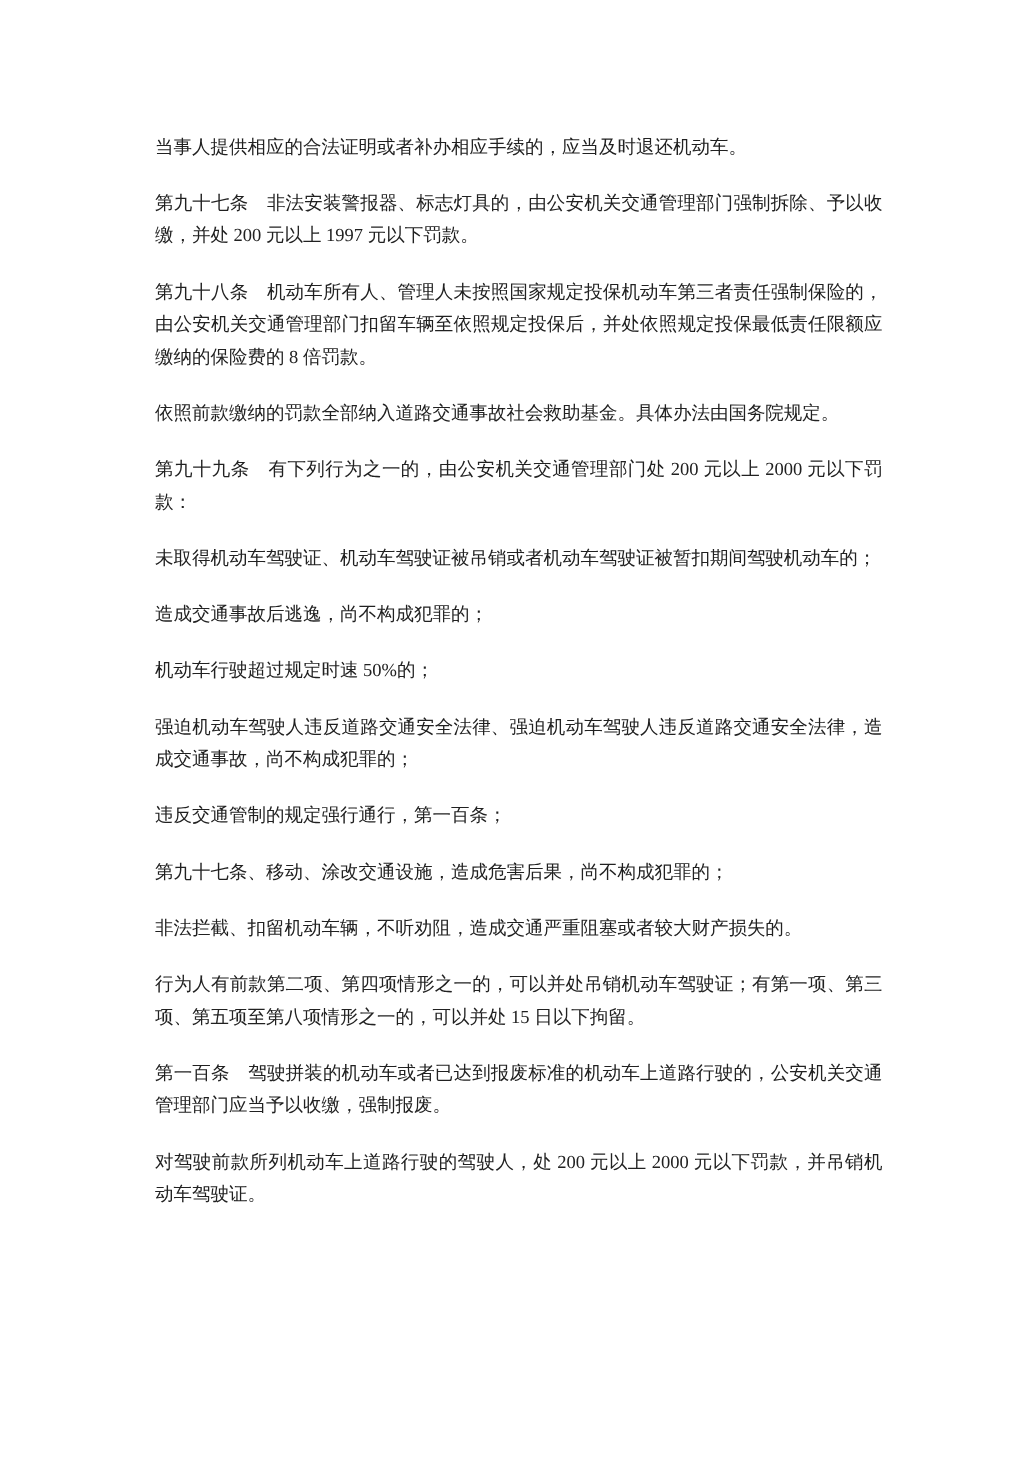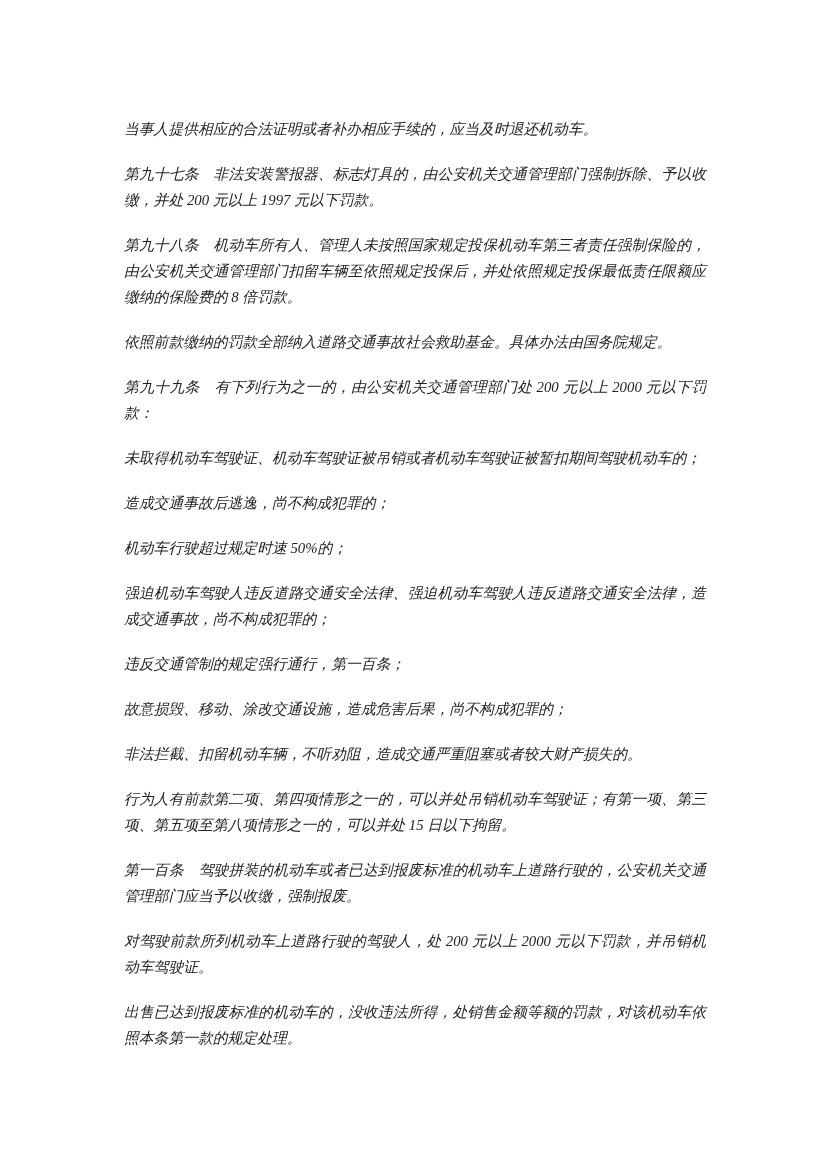--- a/index.html
+++ b/index.html
@@ -20,42 +20,40 @@
     position: absolute;
     left: 124px;
     top: 100px;
     width: 582px;
     font-family: "Liberation Serif", "DejaVu Serif", serif;
     font-size: 14.8px;
     line-height: 26px;
     color: #212121;
   }
   .content p {
-    margin: 16px 0 19px 0;
+    margin: 5px 0 19px 0;
     padding: 0;
     text-align: justify;
     word-break: break-all;
-    font-style: italic;
   }
 </style>
 </head>
 <body>
 
 <div class="page">
   <div class="content">
     <p>当事人提供相应的合法证明或者补办相应手续的，应当及时退还机动车。</p>
     <p>第九十七条　非法安装警报器、标志灯具的，由公安机关交通管理部门强制拆除、予以收缴，并处 200 元以上 1997 元以下罚款。</p>
     <p>第九十八条　机动车所有人、管理人未按照国家规定投保机动车第三者责任强制保险的，由公安机关交通管理部门扣留车辆至依照规定投保后，并处依照规定投保最低责任限额应缴纳的保险费的 8 倍罚款。</p>
     <p>依照前款缴纳的罚款全部纳入道路交通事故社会救助基金。具体办法由国务院规定。</p>
     <p>第九十九条　有下列行为之一的，由公安机关交通管理部门处 200 元以上 2000 元以下罚款：</p>
     <p>未取得机动车驾驶证、机动车驾驶证被吊销或者机动车驾驶证被暂扣期间驾驶机动车的；</p>
     <p>造成交通事故后逃逸，尚不构成犯罪的；</p>
     <p>机动车行驶超过规定时速 50%的；</p>
     <p>强迫机动车驾驶人违反道路交通安全法律、强迫机动车驾驶人违反道路交通安全法律，造成交通事故，尚不构成犯罪的；</p>
     <p>违反交通管制的规定强行通行，第一百条；</p>
-    <p>故意损毁、移动、涂改交通设施，造成危害后果，尚不构成犯罪的；</p>
+    <p>第九十七条、移动、涂改交通设施，造成危害后果，尚不构成犯罪的；</p>
     <p>非法拦截、扣留机动车辆，不听劝阻，造成交通严重阻塞或者较大财产损失的。</p>
     <p>行为人有前款第二项、第四项情形之一的，可以并处吊销机动车驾驶证；有第一项、第三项、第五项至第八项情形之一的，可以并处 15 日以下拘留。</p>
     <p>第一百条　驾驶拼装的机动车或者已达到报废标准的机动车上道路行驶的，公安机关交通管理部门应当予以收缴，强制报废。</p>
     <p>对驾驶前款所列机动车上道路行驶的驾驶人，处 200 元以上 2000 元以下罚款，并吊销机动车驾驶证。</p>
-    <p>出售已达到报废标准的机动车的，没收违法所得，处销售金额等额的罚款，对该机动车依照本条第一款的规定处理。</p>
   </div>
 </div>
 
 </body></html>

